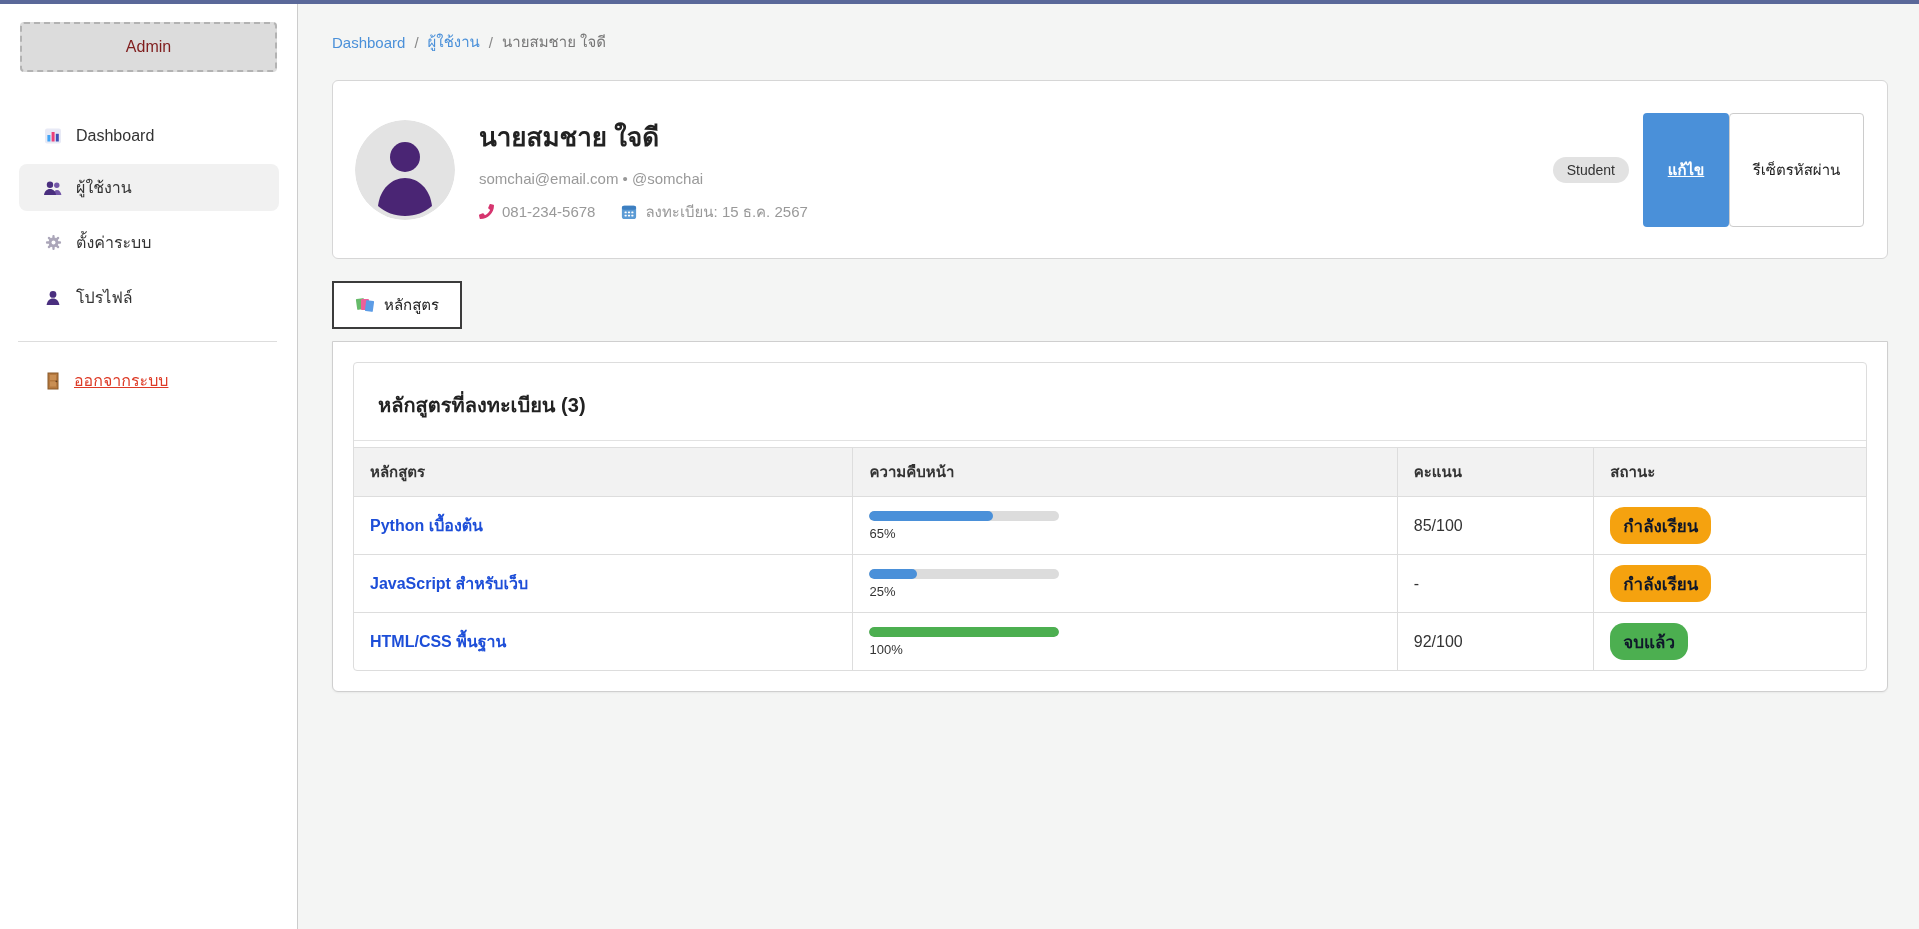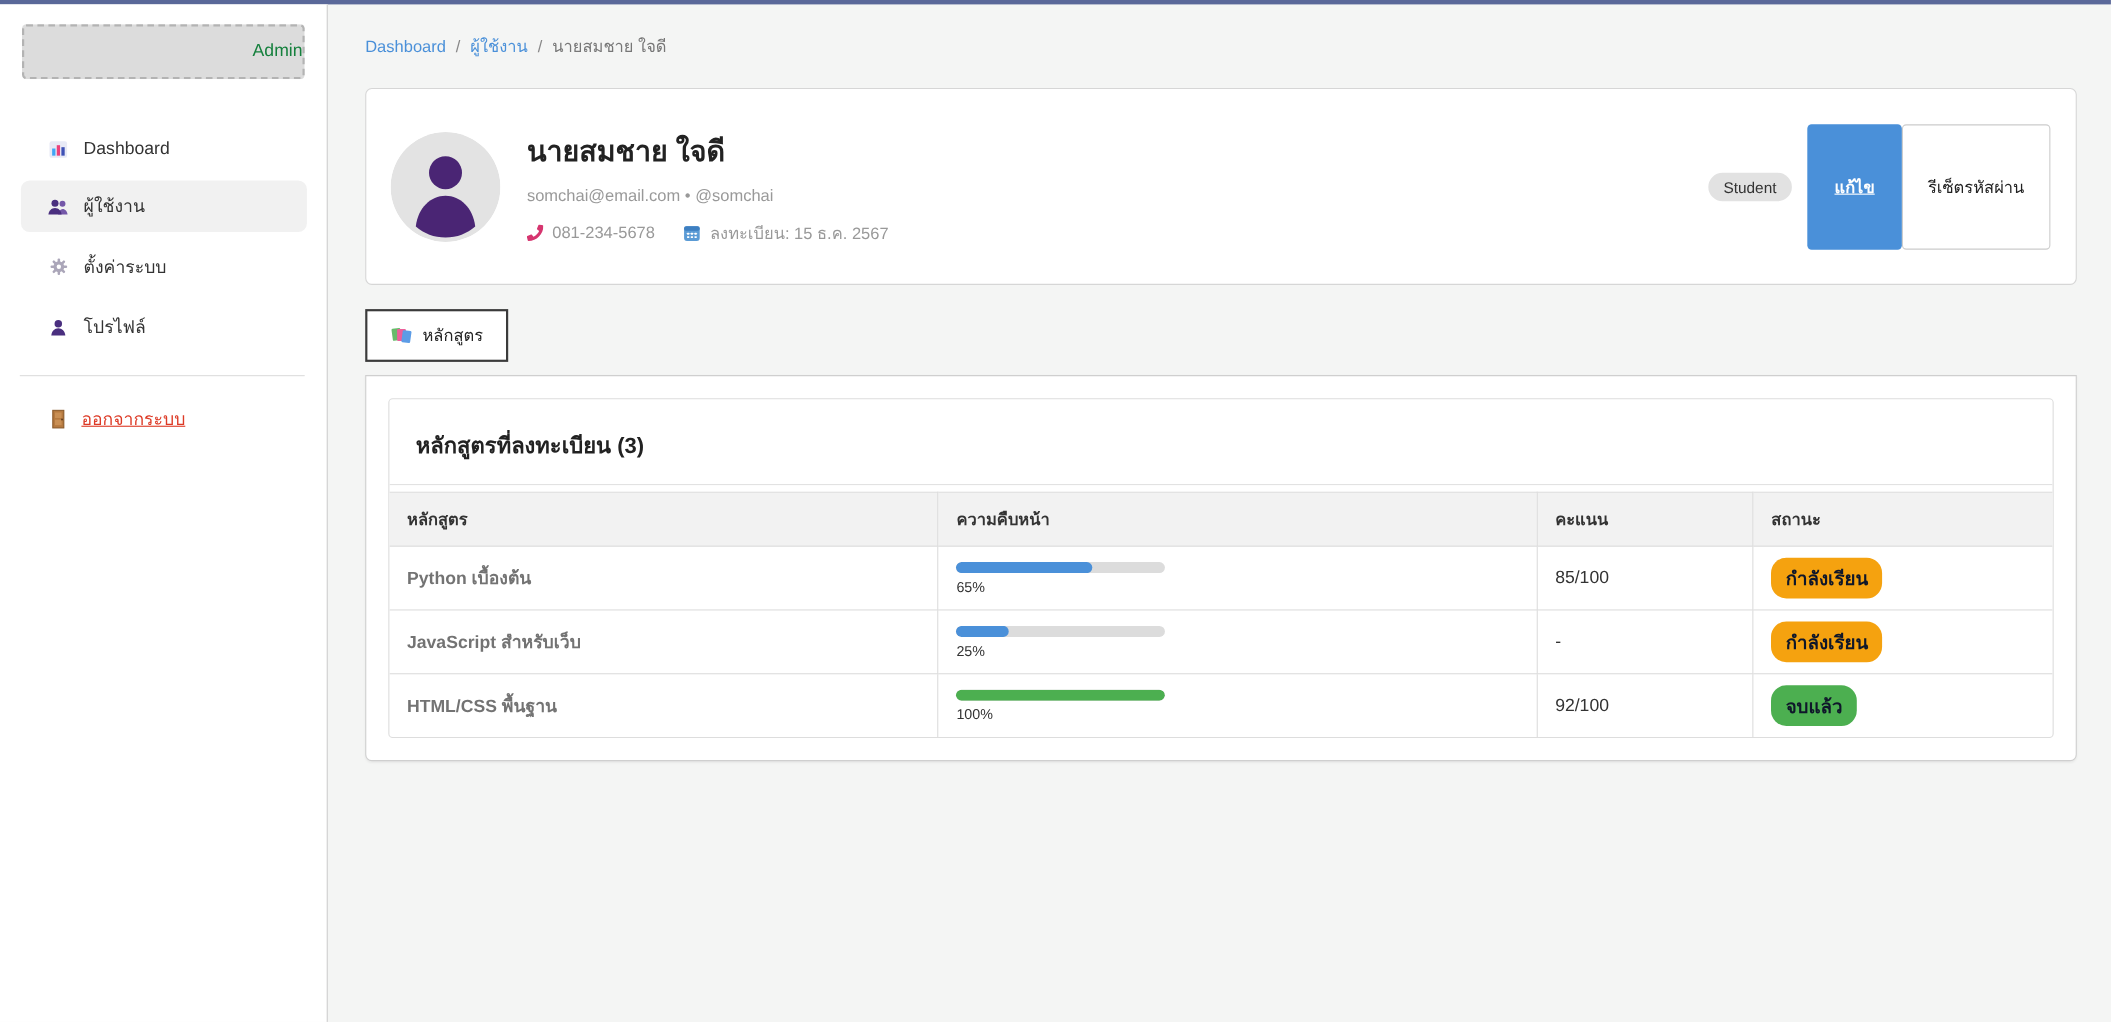--- a/index.html
+++ b/index.html
@@ -15,22 +15,22 @@
 
   
   .sidebar {
     width:298px; flex:0 0 298px;
     background:#fff; border-right:1px solid #ccc;
     padding-top:18px;
   }
   .logo-box {
     margin:0 20px 44px 20px; height:50px;
     background:#dcdcdc; border:2px dashed #b3b3b3; border-radius:4px;
-    display:flex; align-items:center; justify-content:flex-end;
-    color:#15803d; font-size:16px;
+    display:flex; align-items:center; justify-content:center;
+    color:#7f1d1d; font-size:16px;
   }
   .menu { padding:0 18px 0 19px; }
   .menu-item {
     display:flex; align-items:center; gap:13px;
     padding:11px 10px 11px 24px; margin-bottom:8px;
     border-radius:8px; font-size:16px; color:#333; cursor:pointer;
   }
   .menu-item.active { background:#f1f1f1; }
   .mi-icon { width:20px; height:18px; display:inline-flex; align-items:center; justify-content:center; flex:0 0 20px; }
   .mi-icon svg { display:block; }
@@ -101,21 +101,21 @@
   .courses th {
     background:#f2f2f2; text-align:left; font-weight:bold; color:#333;
     padding:12px 16px; border:1px solid #ddd;
   }
   .courses td { padding:10px 16px; border:1px solid #ddd; vertical-align:middle; }
   .courses th:first-child, .courses td:first-child { border-left:none; }
   .courses th:last-child, .courses td:last-child { border-right:none; }
   .courses tr:last-child td { border-bottom:none; }
   .col-course { width:33%; } .col-progress { width:36%; }
   .col-score { width:13%; } .col-status { width:18%; }
-  .course-name { font-weight:bold; font-size:16px; color:#737373; }
+  .course-name { font-weight:bold; font-size:16px; color:#1d4ed8; }
   .score-cell { font-size:16px; color:#333; }
   .track { width:190px; height:10px; background:#dcdcdc; border-radius:5px; overflow:hidden; }
   .fill { height:100%; border-radius:5px; }
   .pct { font-size:13px; color:#333; margin-top:5px; }
   .status-badge {
     display:inline-block; padding:5px 13px; border-radius:14px;
     color:#0f172a; font-weight:bold; font-size:17px;
   }
 </style>
 </head>

